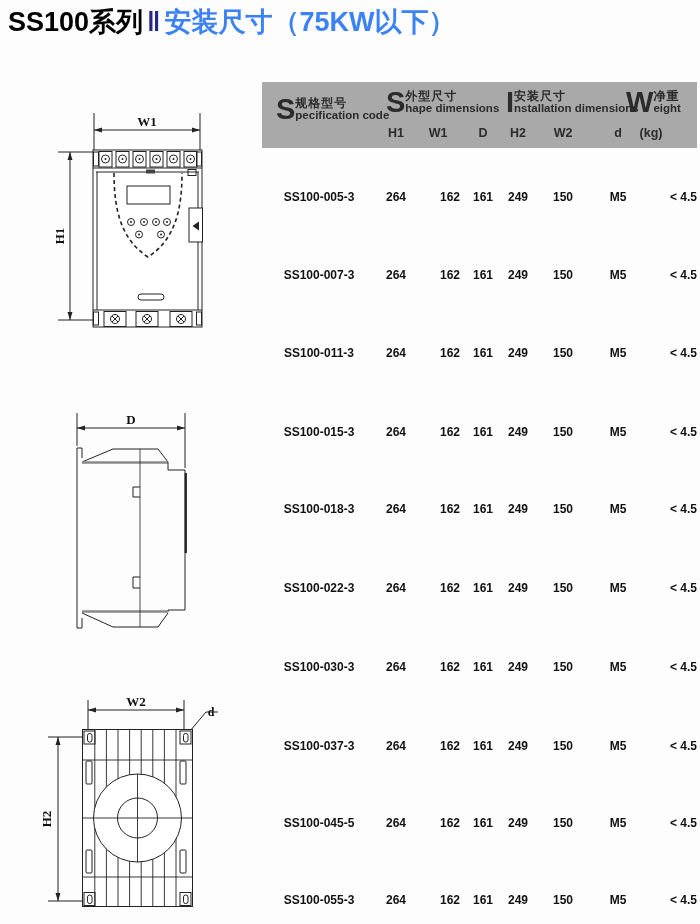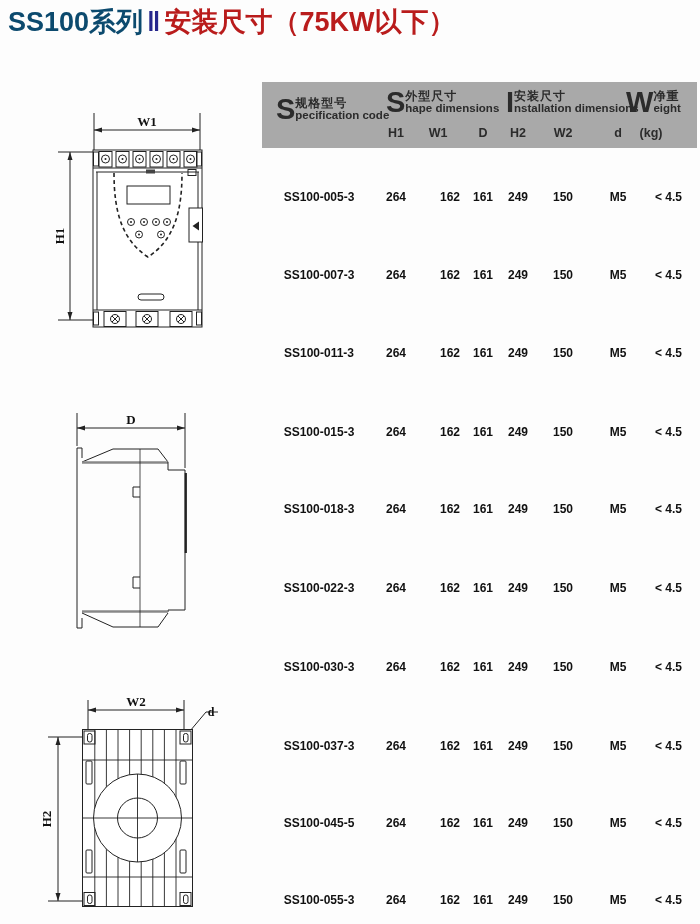--- a/index.html
+++ b/index.html
@@ -6,23 +6,23 @@
   body{
     width:700px;height:924px;position:relative;background:#fdfdfd;
     font-family:"Liberation Sans","DejaVu Sans",sans-serif;color:#111;
     overflow:hidden;
   }
   
   .page-title{
     position:absolute;left:8px;top:4px;font-size:27px;font-weight:bold;
     letter-spacing:0px;white-space:nowrap;
   }
-  .t-navy{color:#0c4a6e;}
+  .t-navy{color:#000000;}
   .t-sep{color:#26268c;padding:0 4px;font-weight:bold;}
-  .t-red{color:#b91c1c;}
+  .t-red{color:#3b82f6;}
   
   .drw{position:absolute;}
   svg text{font-family:"Liberation Serif","DejaVu Serif",serif;font-weight:bold;fill:#111;}
   
   .thead{
     position:absolute;left:262px;top:82px;width:435px;height:66px;
     background:#a9a9a9;
   }
   .hgroup{position:absolute;display:flex;align-items:flex-end;color:#2b2b2b;}
   .bigletter{font-size:29px;line-height:24px;font-weight:bold;}
@@ -38,21 +38,21 @@
   .trow{position:absolute;left:0;width:435px;height:20px;display:flex;}
   .c{display:block;height:20px;line-height:20px;font-size:12px;font-weight:bold;
      text-align:center;white-space:nowrap;}
   .c0{width:114px;}
   .c1{width:40px;}
   .c2{width:44px;text-align:right;}
   .c3{width:46px;}
   .c4{width:24px;}
   .c5{width:66px;}
   .c6{width:44px;}
-  .c7{width:57px;text-align:center;}
+  .c7{width:57px;text-align:right;}
 </style>
 </head>
 <body>
 
 <div class="page-title">
   <span class="t-navy">SS100系列</span><span class="t-sep">‖</span><span class="t-red">安装尺寸（75KW以下）</span>
 </div>
 
 <svg class="drw" style="left:40px;top:105px" width="180" height="240" viewBox="40 105 180 240">
   <g stroke="#222" stroke-width="1" fill="none">

